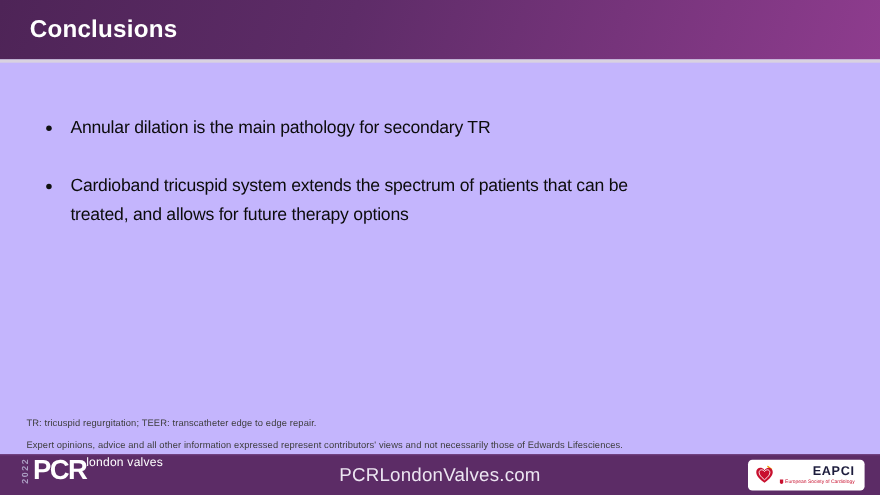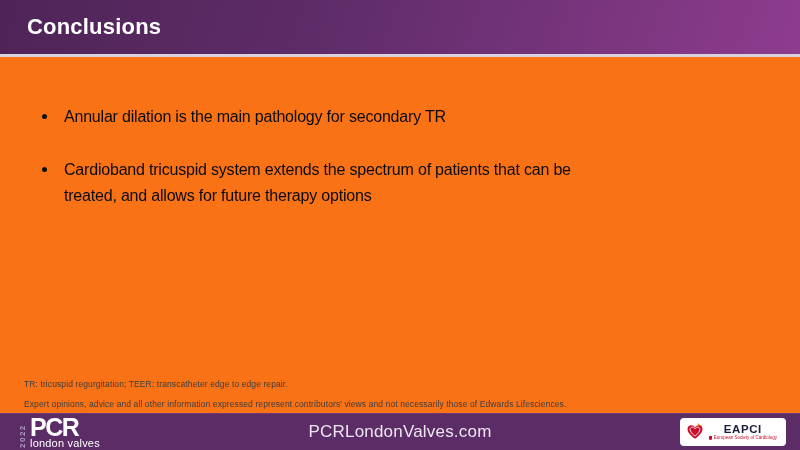--- a/index.html
+++ b/index.html
@@ -1,21 +1,21 @@
 <!DOCTYPE html>
 <html><head>
 <meta charset="utf-8">
 <style>
   * { margin: 0; padding: 0; box-sizing: border-box; }
   html, body { background: #888; }
   .slide {
     position: relative;
     width: 800px;
     height: 450px;
-    background: #f97316;
+    background: #c4b5fd;
     overflow: hidden;
     font-family: "Liberation Sans", sans-serif;
     margin: 0 auto;
   }
 
   
   .header {
     position: absolute;
     top: 0; left: 0; right: 0;
     height: 57px;
@@ -91,21 +91,21 @@
     writing-mode: vertical-rl;
     transform: rotate(180deg);
     font-size: 8px;
     font-weight: bold;
     color: #ab9dc2;
     letter-spacing: 1.5px;
     line-height: 8px;
     margin-right: 3px;
     padding-top: 1px;
   }
-  .brandtext { display: flex; flex-direction: column; }
+  .brandtext { display: flex; flex-direction: row; }
   .pcr {
     color: #ffffff;
     font-size: 25px;
     font-weight: 800;
     line-height: 22px;
     letter-spacing: -1.5px;
   }
   .brandsub {
     color: #ffffff;
     font-size: 11px;
@@ -125,21 +125,21 @@
     right: 14px; top: 4px;
     height: 28px;
     background: #ffffff;
     border-radius: 4px;
     display: flex;
     align-items: center;
     gap: 5px;
     padding: 2px 9px 2px 6px;
   }
   .heart { display: flex; align-items: center; }
-  .etext { display: flex; flex-direction: column; align-items: center; }
+  .etext { display: flex; flex-direction: column; align-items: flex-end; }
   .ename {
     color: #1c1c3c;
     font-size: 11.5px;
     font-weight: 800;
     letter-spacing: 0.6px;
     line-height: 12px;
   }
   .esub {
     display: flex;
     align-items: center;

